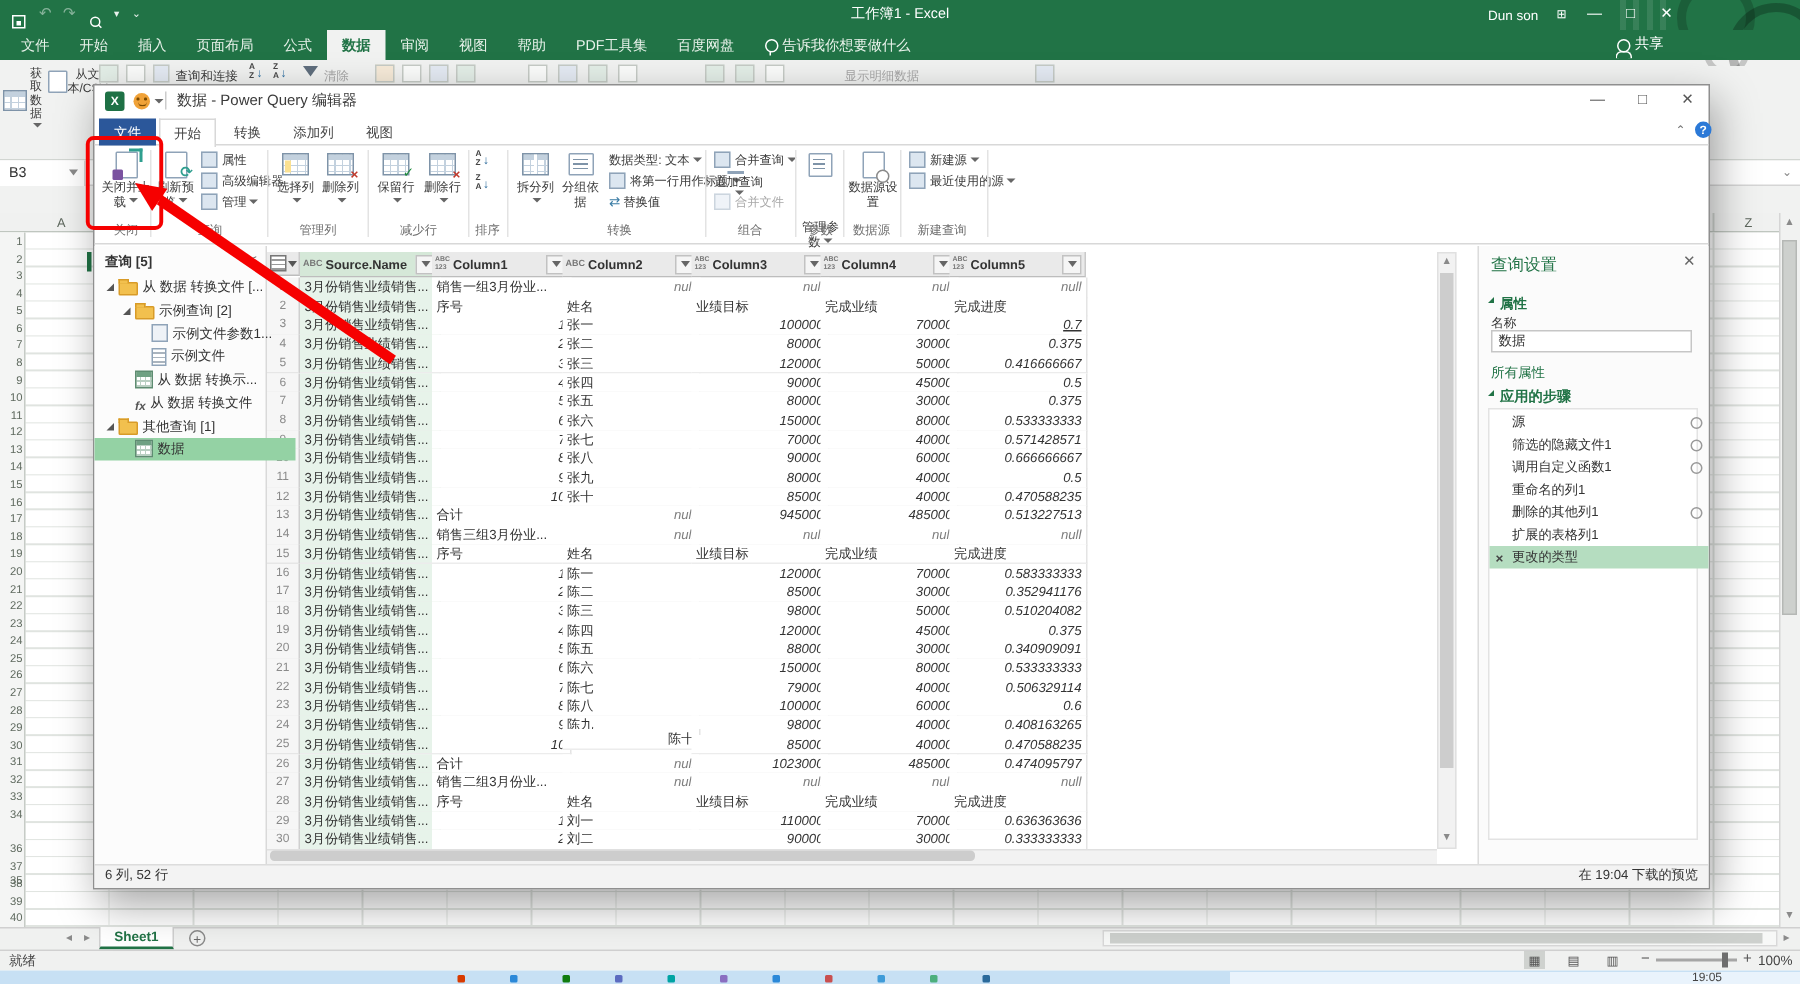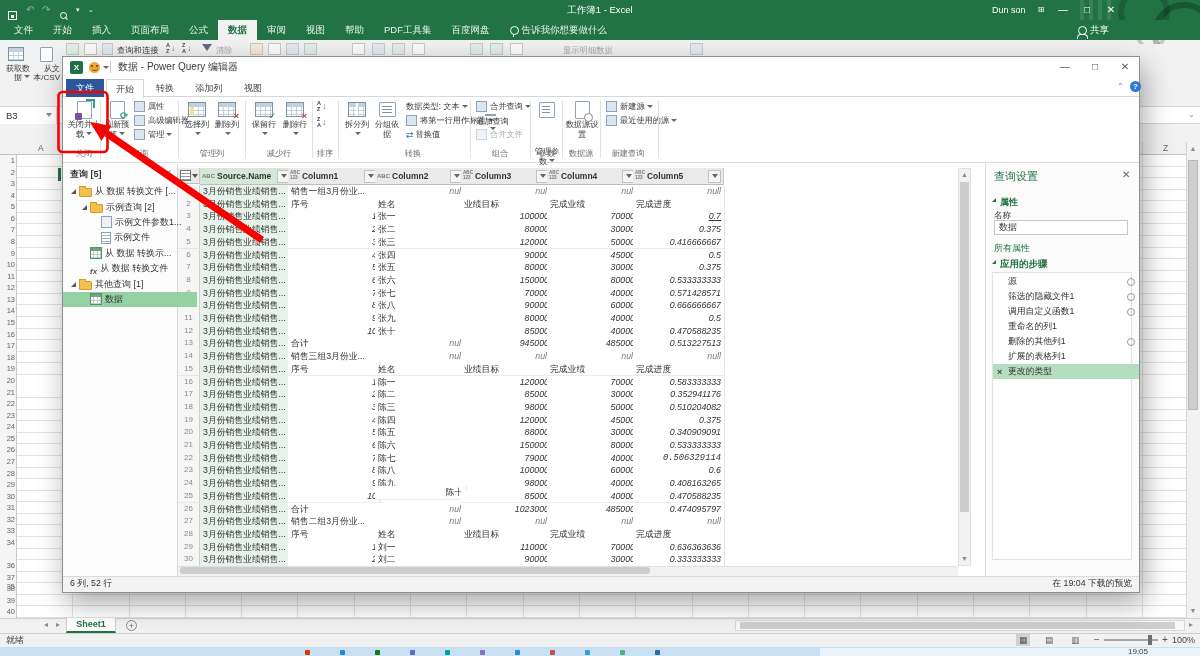--- a/index.html
+++ b/index.html
@@ -18,21 +18,21 @@
   .artb{position:absolute;background:repeating-linear-gradient(90deg,rgba(255,255,255,.10) 0 4px,transparent 4px 9px);}
   #xl-tabrow{left:0;top:20px;width:1200px;height:20px;background:#217346;z-index:3;display:flex;padding-left:4px;}
   .xtab{color:#e8f2ea;font-size:9.5px;padding:0 10px;display:flex;align-items:center;white-space:nowrap;}
   .xtab.active{background:#f1f2f1;color:#217346;font-weight:bold;}
   #xl-share{left:1078px;top:20px;height:20px;color:#fff;font-size:9.5px;line-height:20px;z-index:4;display:flex;align-items:center;gap:3px;}
   .person{width:7px;height:7px;border:1px solid #fff;border-radius:50%;position:relative;}
   .person::after{content:"";position:absolute;left:-2px;top:7px;width:9px;height:4px;border:1px solid #fff;border-bottom:none;border-radius:4px 4px 0 0;}
   .bulb{width:7px;height:7px;border:1px solid #fff;border-radius:50%;margin-right:3px;position:relative;}
   .bulb::after{content:"";position:absolute;left:2px;top:7px;width:1px;height:3px;background:#fff;}
   #xl-ribbon{left:0;top:40px;width:1200px;height:67px;background:#f1f2f1;border-bottom:1px solid #d2d6d2;z-index:1;}
-  .xlbig{top:44px;display:flex;flex-direction:column;align-items:center;z-index:1;text-align:right;}
+  .xlbig{top:44px;display:flex;flex-direction:row;align-items:center;z-index:1;text-align:center;}
   .xlbig .bic{height:20px;display:flex;align-items:center;}
   .xlbig .blb{font-size:8px;line-height:9px;color:#3b3b3b;}
   .ph{top:43px;width:13px;height:12px;border:1px solid #c6cbc6;background:#fbfcfb;z-index:1;}
   .phg{background:#e3eee7;}.phb{background:#e4eaf3;}.pho{background:#f6ead8;}
   .striptxt{top:45px;font-size:8.3px;color:#3c3c3c;z-index:1;white-space:nowrap;}
   .gray{color:#a6a6a6;}
   .funnel{top:44px;width:0;height:0;border-left:5px solid transparent;border-right:5px solid transparent;border-top:7px solid #5f6e7d;z-index:1;}
   #xl-formula{left:0;top:107px;width:1200px;height:17px;background:#fff;border-bottom:1px solid #d5d5d5;z-index:1;}
   #namebox{left:0;top:107px;width:57px;height:17px;background:#fff;border-right:1px solid #d5d5d5;font-size:9.5px;color:#333;line-height:17px;padding-left:6px;z-index:1;}
   #namebox-caret{left:46px;top:113px;border-left:3px solid transparent;border-right:3px solid transparent;border-top:4px solid #8a8a8a;z-index:1;}
@@ -797,21 +797,21 @@
       <div class="tc ctext" style="top: 439px; left: 375px; width: 85px;">陈六</div>
       <div class="tc cnum" style="top: 439px; left: 461px; width: 85px;">150000</div>
       <div class="tc cnum" style="top: 439px; left: 547px; width: 85px;">80000</div>
       <div class="tc cnum" style="top: 439px; left: 633px; width: 85px;">0.533333333</div>
       <div class="trn" style="top: 451.7px;">22</div>
       <div class="tc src" style="top: 451.7px; left: 200px; width: 87px;">3月份销售业绩销售...</div>
       <div class="tc cnum" style="top: 451.7px; left: 288px; width: 86px;">7</div>
       <div class="tc ctext" style="top: 451.7px; left: 375px; width: 85px; font-family: Liberation Serif, serif;">陈七</div>
       <div class="tc cnum" style="top: 451.7px; left: 461px; width: 85px;">79000</div>
       <div class="tc cnum" style="top: 451.7px; left: 547px; width: 85px;">40000</div>
-      <div class="tc cnum" style="top: 451.7px; left: 633px; width: 85px; font-family: Liberation Mono, monospace;">0.506329114</div>
+      <div class="tc cnum" style="top: 451.7px; left: 633px; width: 85px;">0.506329114</div>
       <div class="trn" style="top: 464.4px;">23</div>
       <div class="tc src" style="top: 464.4px; left: 200px; width: 87px;">3月份销售业绩销售...</div>
       <div class="tc cnum" style="top: 464.4px; left: 288px; width: 86px;">8</div>
       <div class="tc ctext" style="top: 464.4px; left: 375px; width: 85px;">陈八</div>
       <div class="tc cnum" style="top: 464.4px; left: 461px; width: 85px;">100000</div>
       <div class="tc cnum" style="top: 464.4px; left: 547px; width: 85px;">60000</div>
       <div class="tc cnum" style="top: 464.4px; left: 633px; width: 85px;">0.6</div>
       <div class="trn" style="top: 477.1px;">24</div>
       <div class="tc src" style="top: 477.1px; left: 200px; width: 87px;">3月份销售业绩销售...</div>
       <div class="tc cnum" style="top: 477.1px; left: 288px; width: 86px;">9</div>

